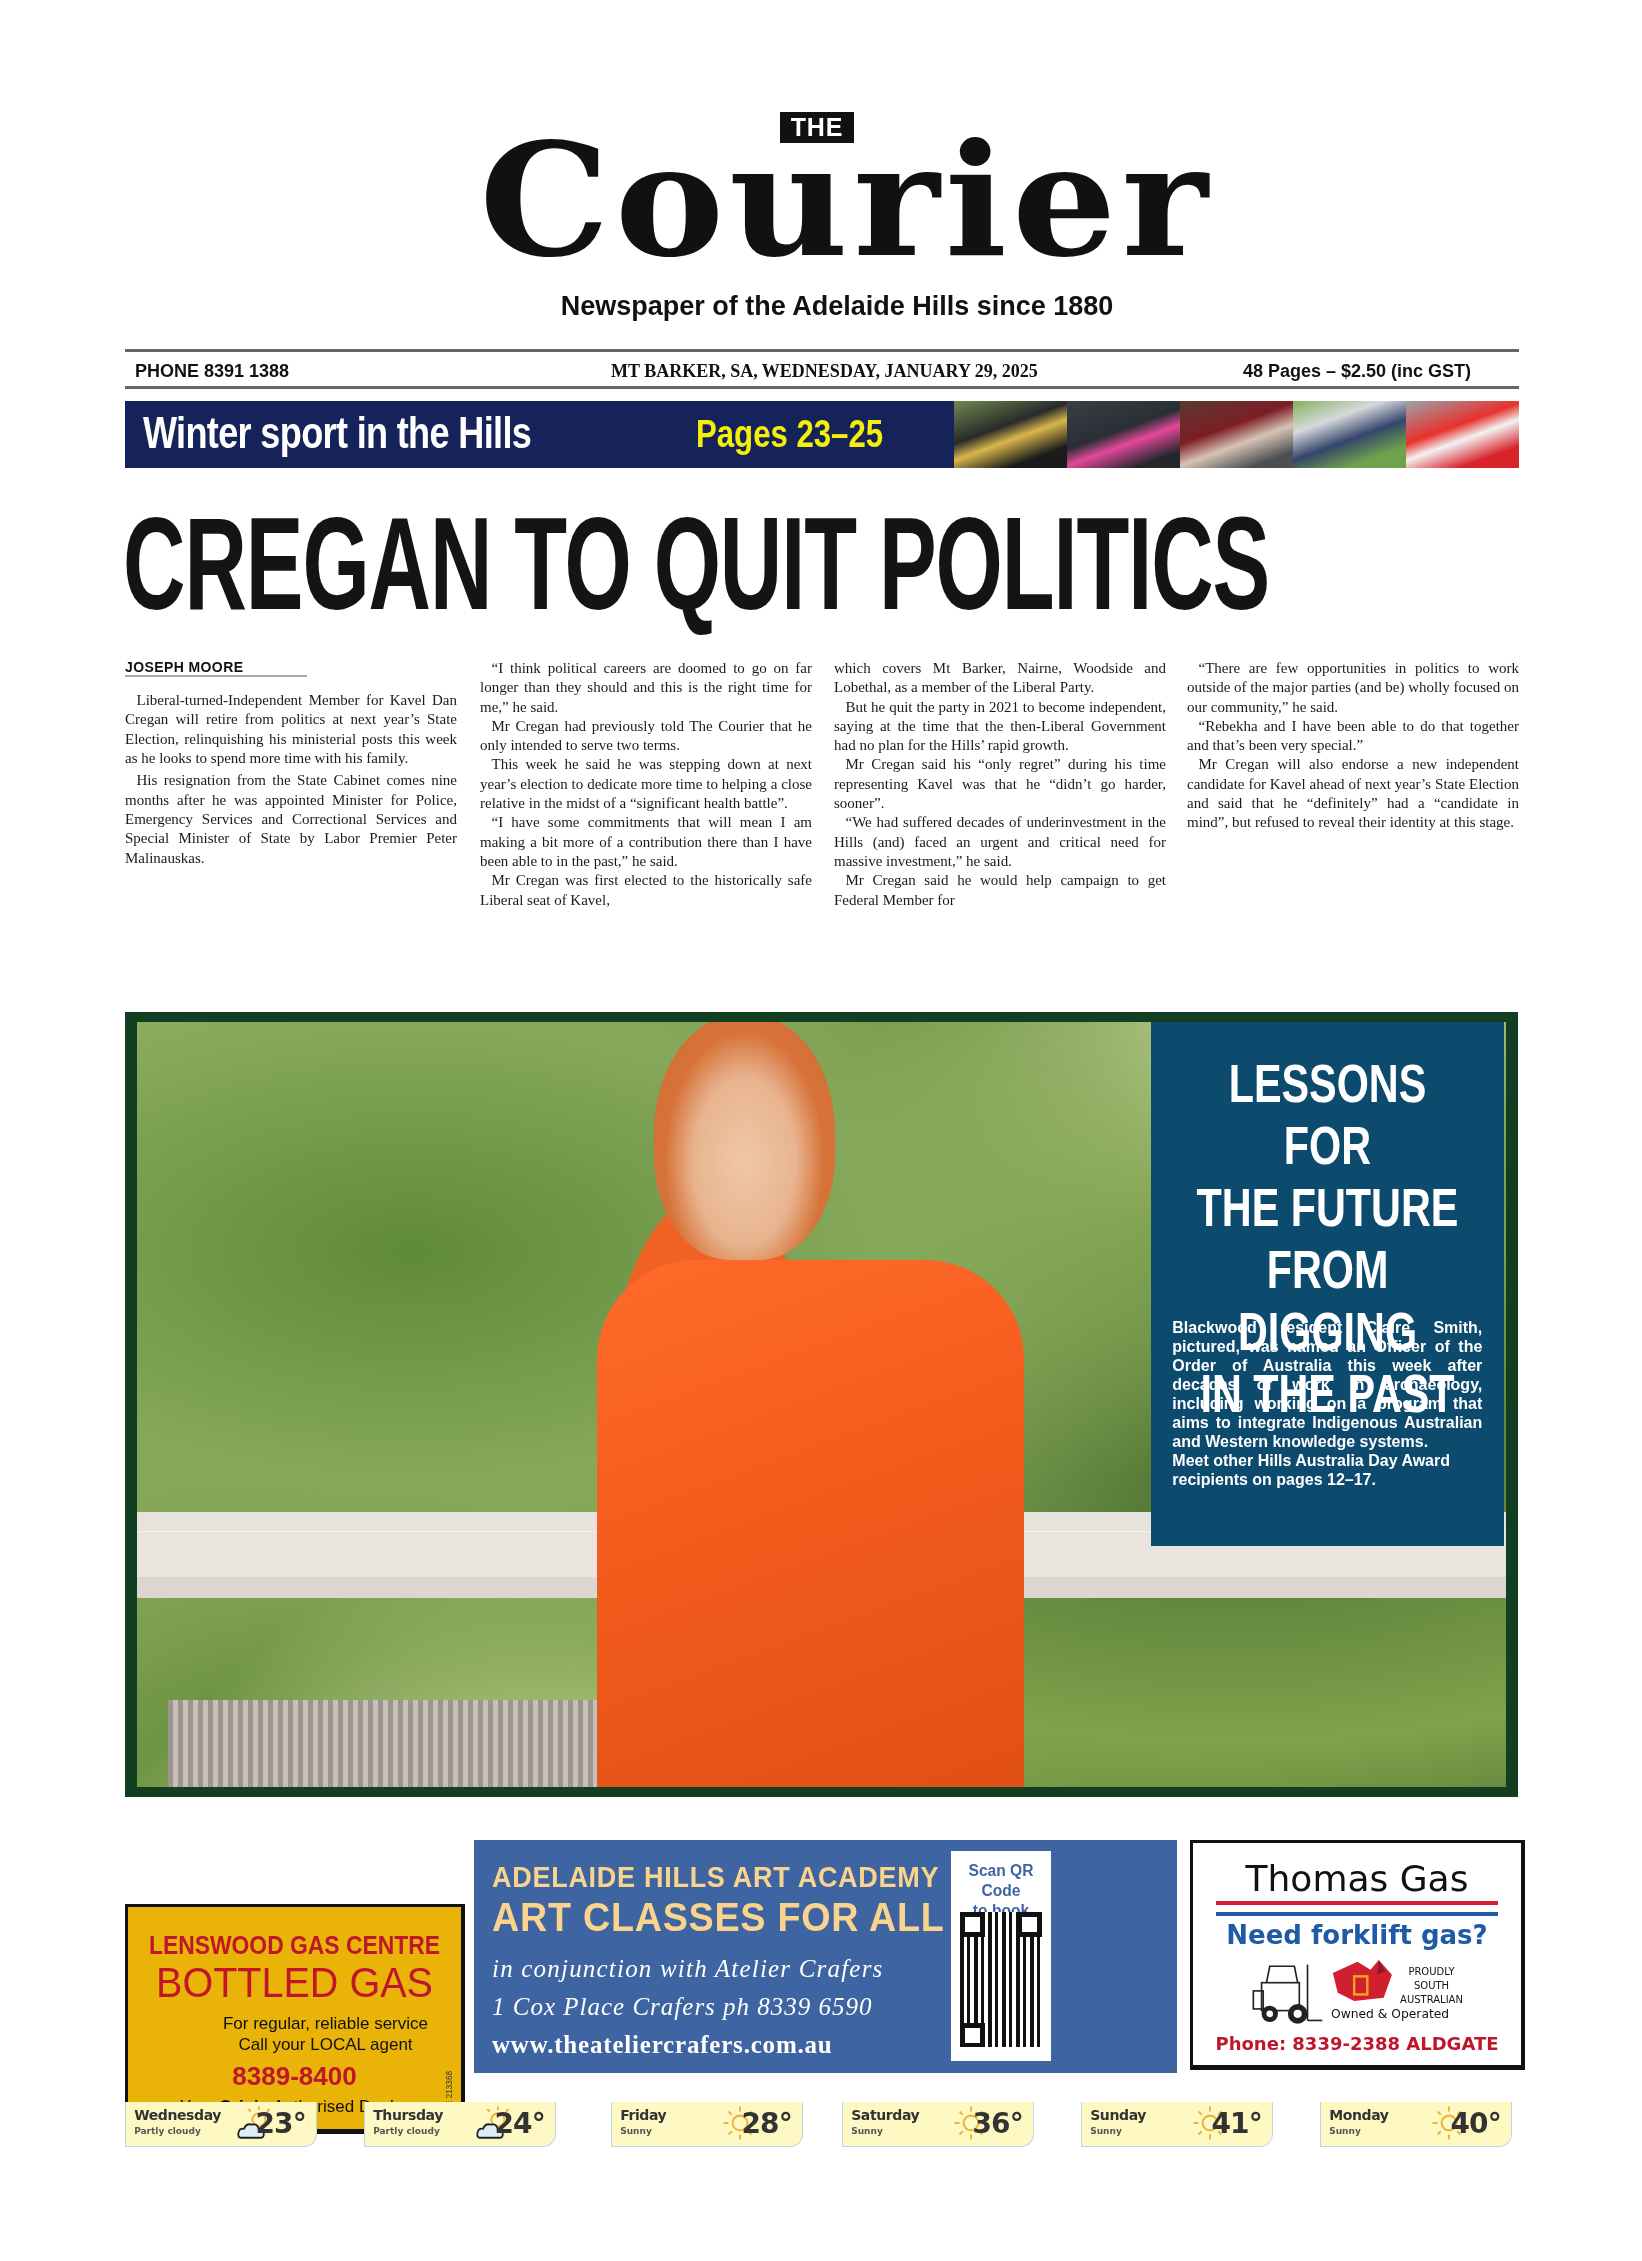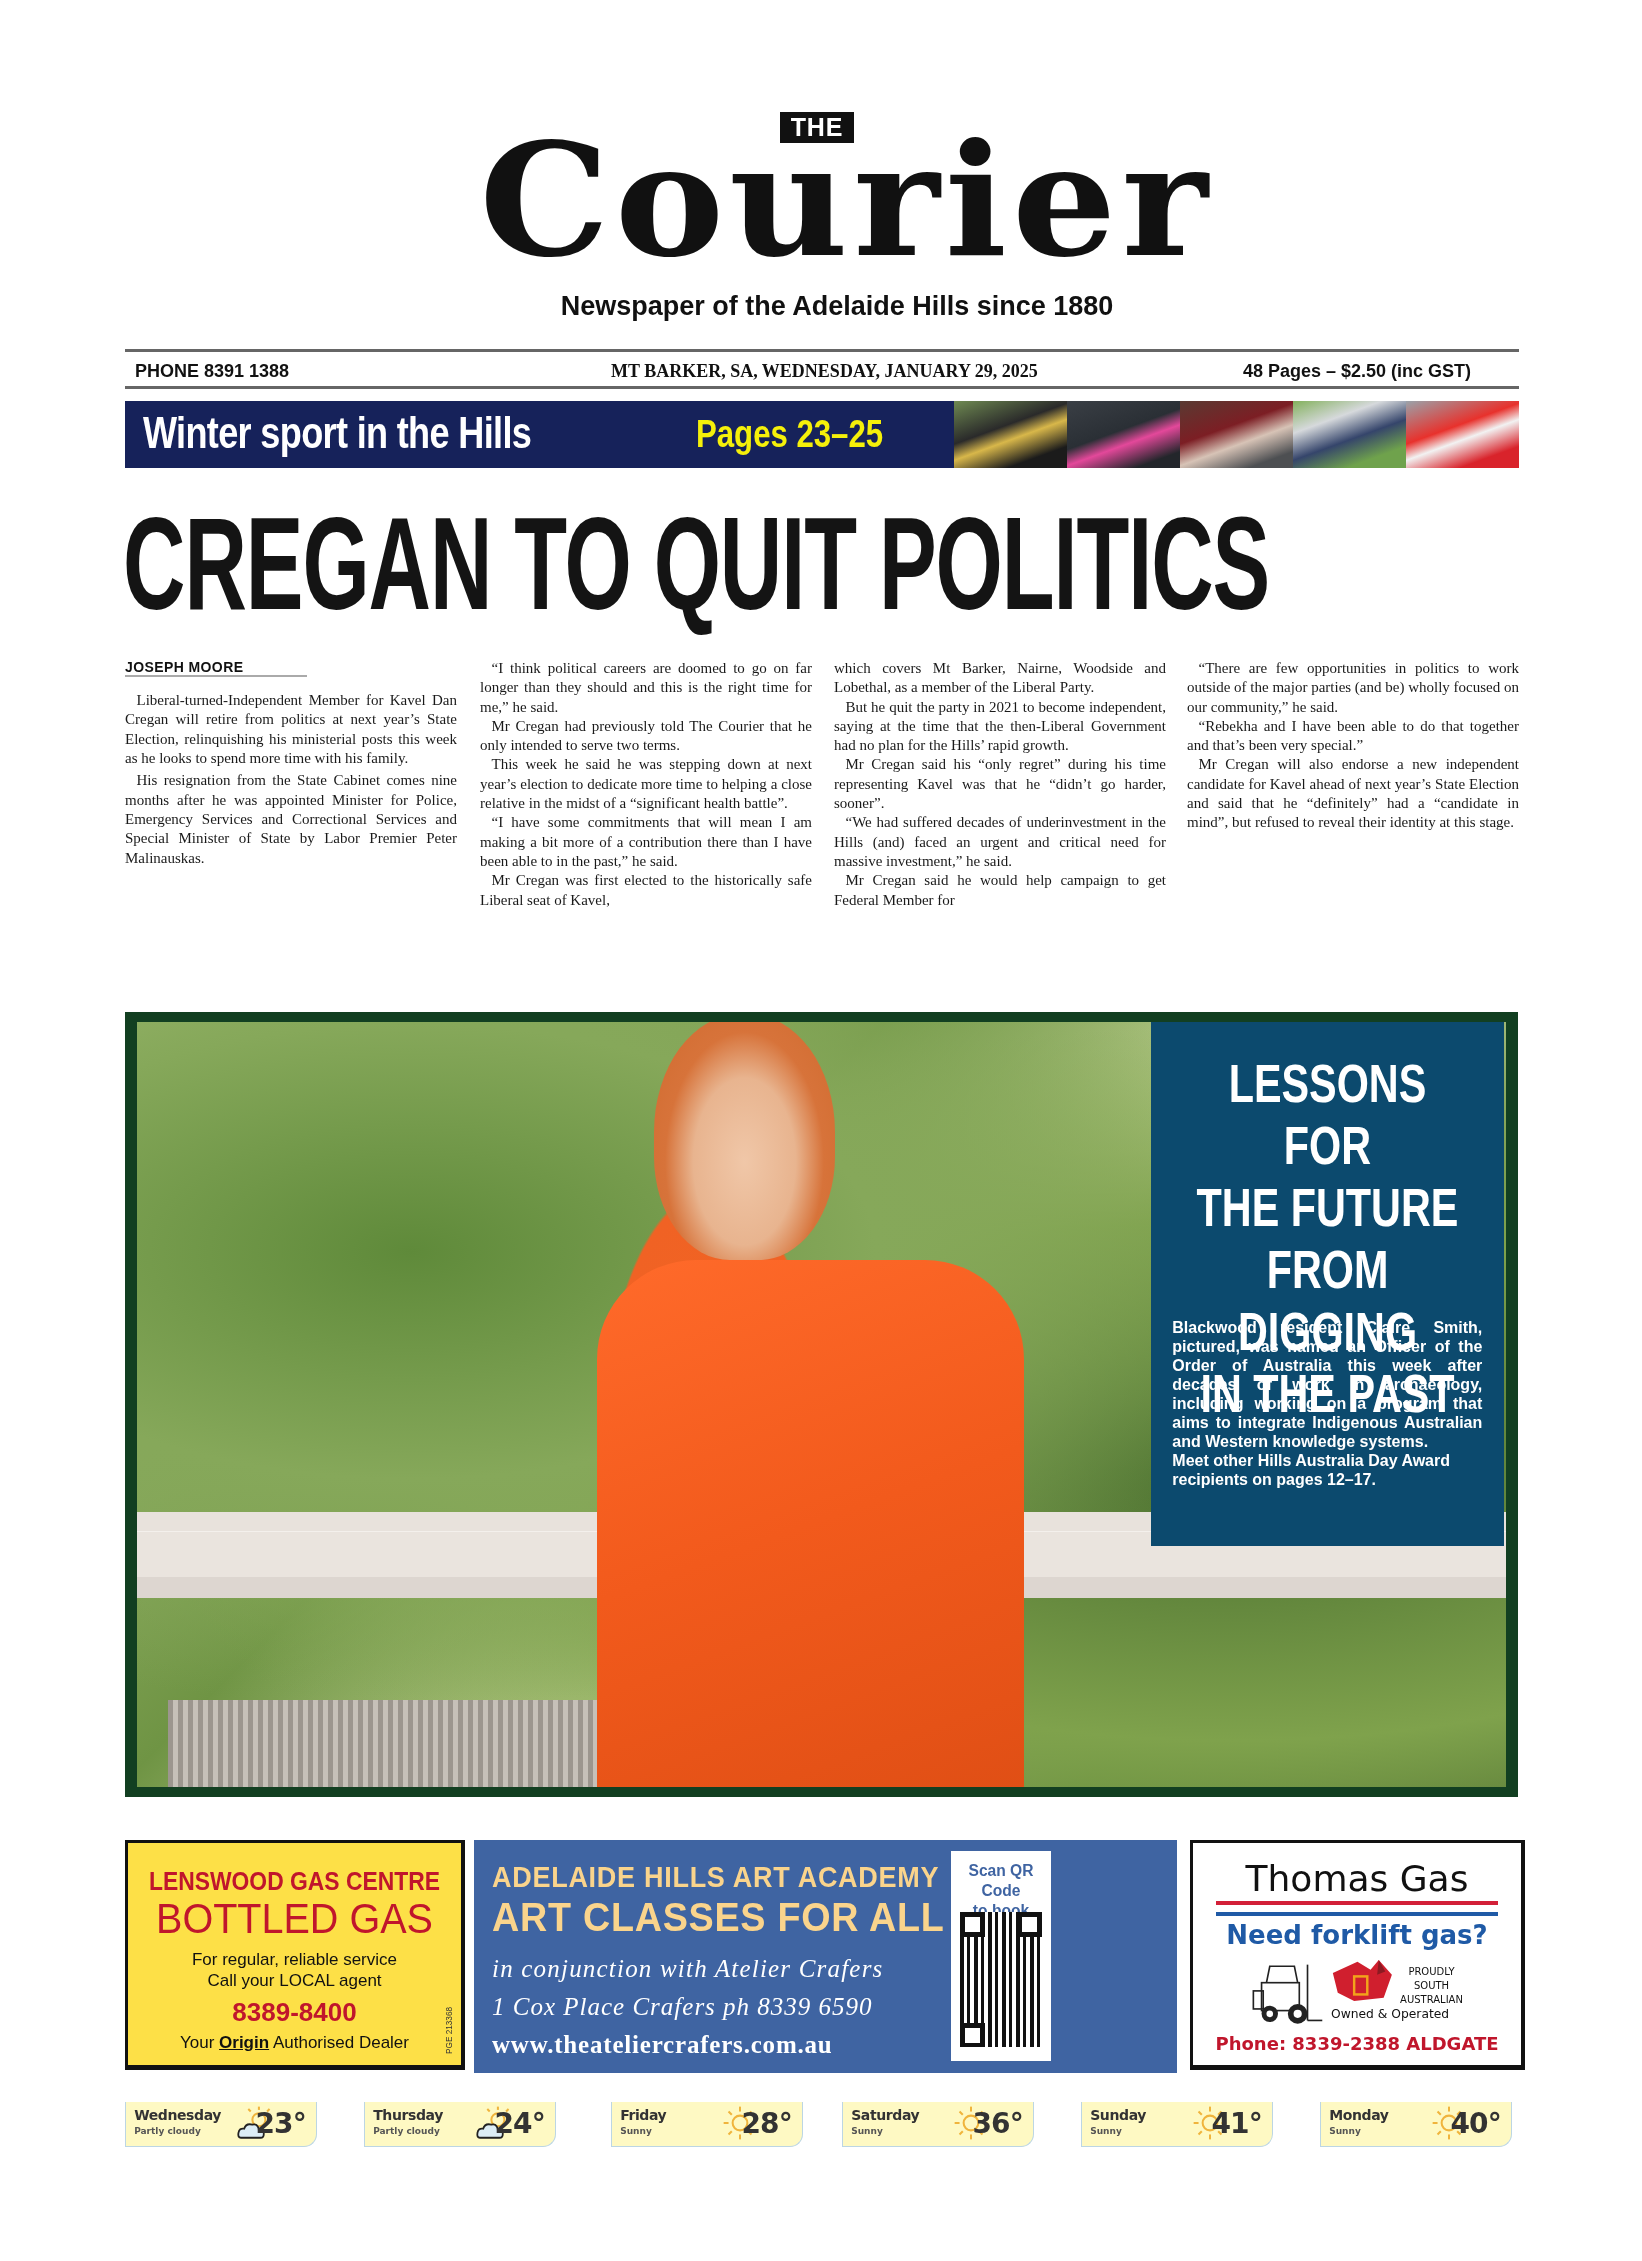--- a/index.html
+++ b/index.html
@@ -47,25 +47,25 @@
   .photo .post { position:absolute; left:0; top:555px; width:1369px; height:21.3px; background:#ddd6d0; }
   .photo .chair { position:absolute; left:31px; top:678px; width:443px; height:87px; background:repeating-linear-gradient(90deg,#9c968e 0 5px,#c6c0b8 5px 10px); }
   .photo .torso { position:absolute; left:460px; top:238px; width:427px; height:527px; border-radius:99px 99px 0 0; background:linear-gradient(160deg,#ff6a2a 0%,#f25a1c 50%,#e04f15 100%); }
 
   .sidebar-box { left:1151px; top:1022px; width:353px; height:524px; background:#0c4a6e; color:#fff; }
   .sb-head { left:0; top:31px; width:353px; text-align:center; font:bold 53px "Liberation Sans", sans-serif; line-height:62px; transform:scaleX(0.78); transform-origin:center; }
   .sb-body { left:21.3px; top:296px; width:310px; font:bold 16px "Liberation Sans", sans-serif; line-height:19px; text-align:justify; }
   .sb-body p { margin:0; }
 
   
-  .ad-lens { left:125px; top:1840px; width:340px; height:230px; border:3.3px solid #111; border-right-width:4.1px; border-bottom-width:5px; background:#fde047; box-sizing:border-box; text-align:center; }
+  .ad-lens { left:125px; top:1904px; width:340px; height:230px; border:3.3px solid #111; border-right-width:4.1px; border-bottom-width:5px; background:#eab308; box-sizing:border-box; text-align:center; }
   .red { color:#c0162c; }
   .lens-1 { top:23px; width:100%; font:bold 26px "Liberation Sans", sans-serif; transform:scaleX(0.88); }
   .lens-2 { top:51px; width:100%; font:43px "Liberation Sans", sans-serif; transform:scaleX(0.92); }
-  .lens-3 { top:107px; width:100%; font:17px "Liberation Sans", sans-serif; line-height:20.5px; }
+  .lens-3 { top:107px; width:100%; font:17px "Liberation Sans", sans-serif; line-height:20.5px;padding-left:31px; }
   .lens-4 { top:154px; width:100%; font:bold 26px "Liberation Sans", sans-serif; }
   .lens-5 { top:190px; width:100%; font:17px "Liberation Sans", sans-serif; }
   .lens-code { right:16.4px; top:164px; font:8.2px "Liberation Sans", sans-serif; transform:rotate(-90deg); transform-origin:right top; color:#333; }
 
   .ad-art { left:474px; top:1840px; width:703px; height:233px; background:#3f64a2; }
   .art-1 { left:18px; top:20px; font:bold 30px "Liberation Sans", sans-serif; color:#fad48c; transform:scaleX(0.9); transform-origin:left; white-space:nowrap; letter-spacing:0.8px; }
   .art-2 { left:18px; top:54px; font:bold 41px "Liberation Sans", sans-serif; color:#fad48c; transform:scaleX(0.92); transform-origin:left; white-space:nowrap; letter-spacing:0.8px; }
   .art-3 { left:18px; top:115px; font:italic 25px "Liberation Serif", serif; color:#fff; letter-spacing:1.2px; white-space:nowrap; }
   .art-4 { left:18px; top:153px; font:italic 25px "Liberation Serif", serif; color:#fff; letter-spacing:1px; white-space:nowrap; }
   .art-5 { left:18px; top:191px; font:bold 25px "Liberation Serif", serif; color:#fff; letter-spacing:0.8px; white-space:nowrap; }

